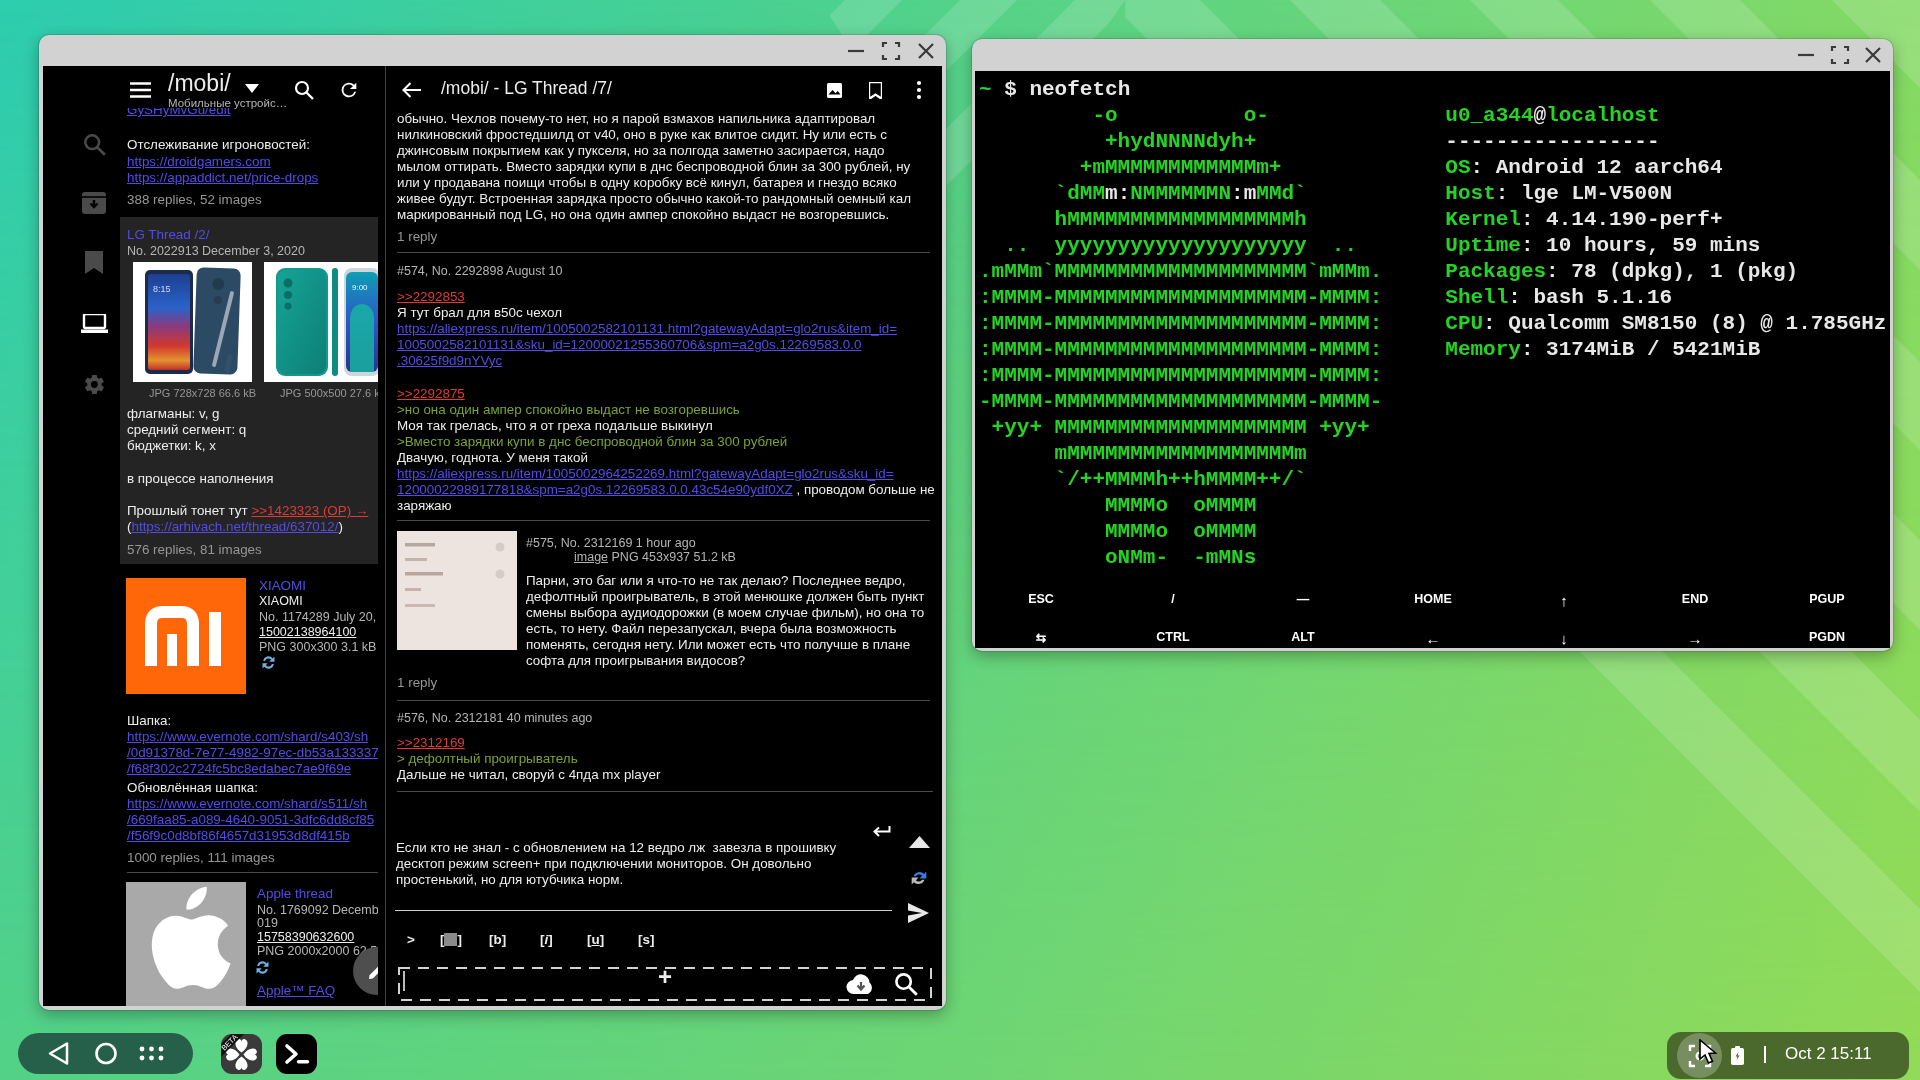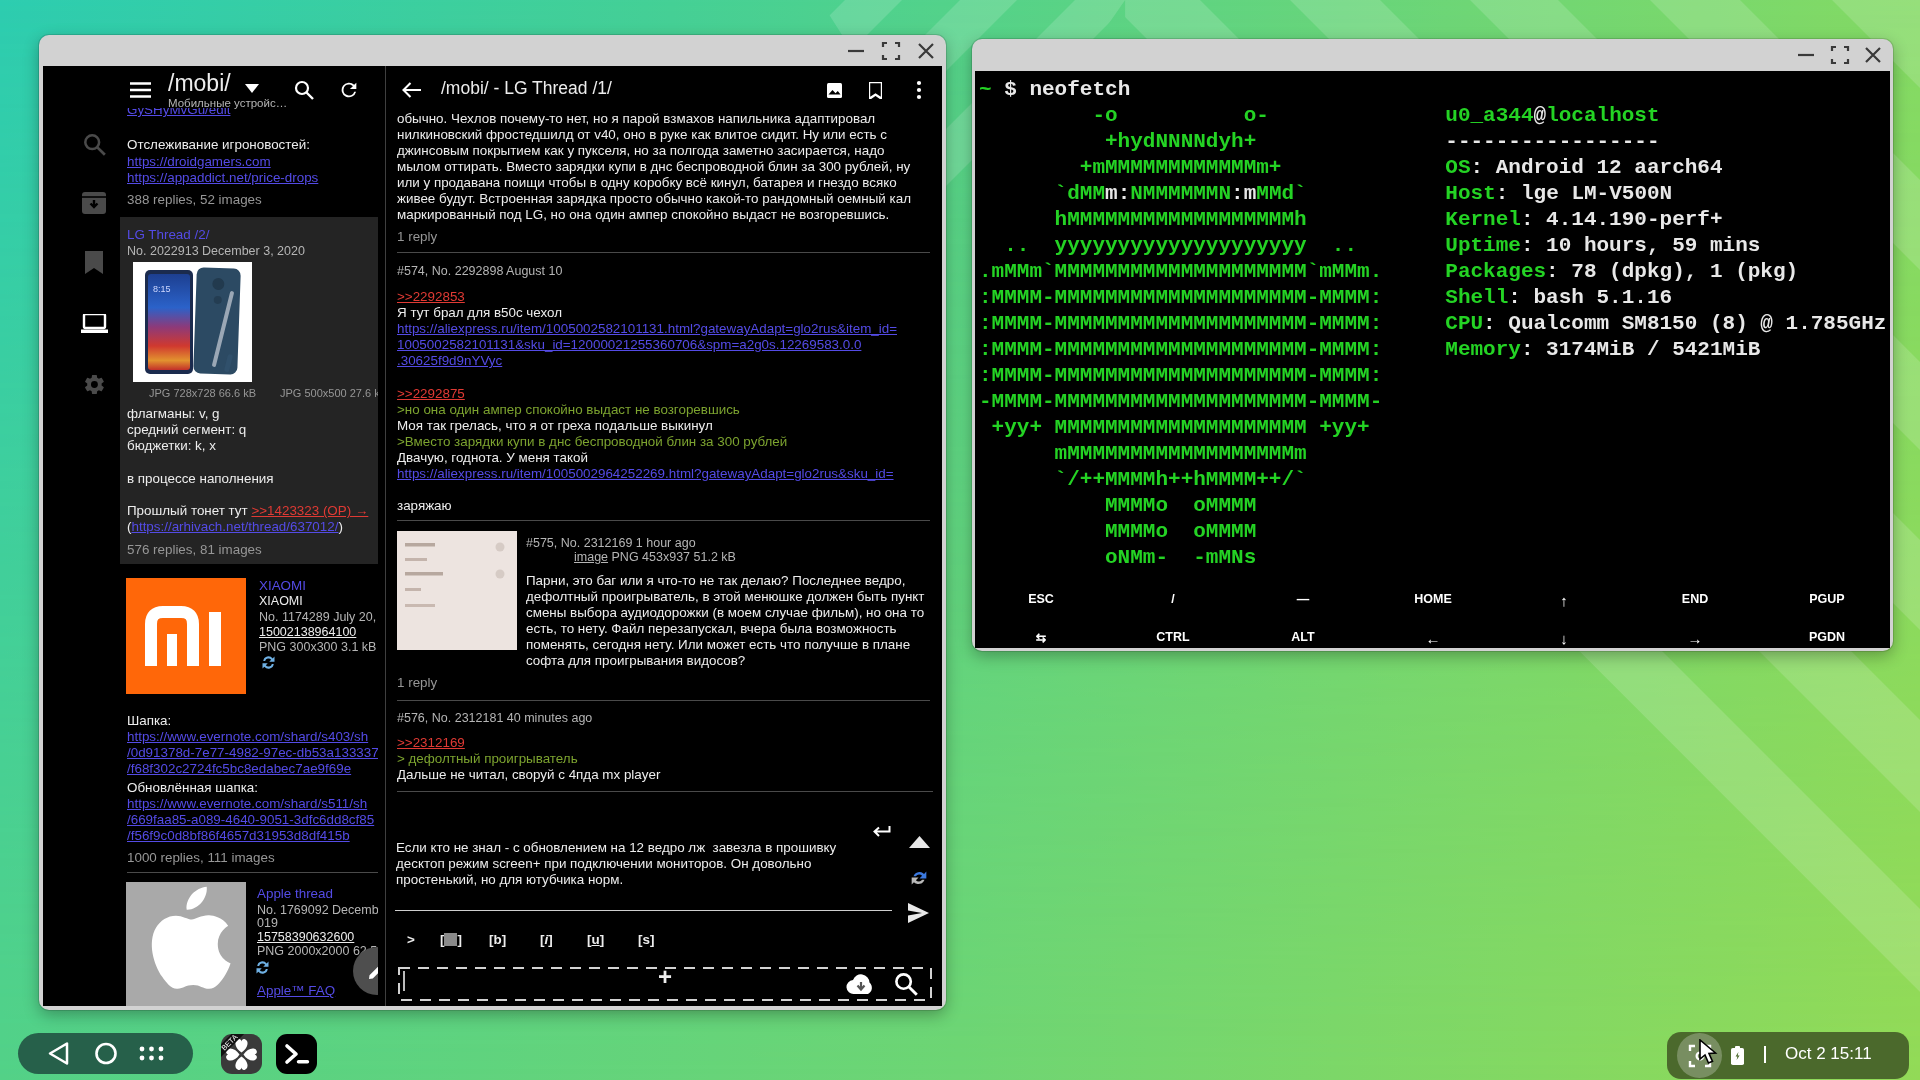--- a/index.html
+++ b/index.html
@@ -169,20 +169,40 @@
                 <stop offset="1" stop-color="#c22f2a"></stop>
               </linearGradient>
               <linearGradient id="scr2" x1="0" y1="0" x2="0" y2="1">
                 <stop offset="0" stop-color="#0e9eb5"></stop>
                 <stop offset="0.5" stop-color="#2f55c8"></stop>
                 <stop offset="1" stop-color="#27348f"></stop>
               </linearGradient>
             </defs>
           </svg>
         </div>
+        <div id="thumb2" style="position:absolute; left:189px; top:196px; width:121px; height:120px; background:#fff;">
+          <svg width="121" height="120" viewBox="0 0 121 120">
+            <rect x="12" y="6" width="52" height="108" rx="9" fill="#12988d"></rect>
+            <rect x="14" y="8" width="48" height="104" rx="8" fill="url(#tgr)"></rect>
+            <circle cx="24" cy="21" r="4.5" fill="#0b6e66"></circle>
+            <circle cx="24" cy="33" r="4" fill="#0b6e66"></circle>
+            <circle cx="24" cy="44" r="3.5" fill="#0b6e66"></circle>
+            <rect x="68" y="6" width="6" height="108" rx="3" fill="#0f8c82"></rect>
+            <rect x="80" y="6" width="36" height="108" rx="8" fill="#cdd6da"></rect>
+            <rect x="82" y="10" width="32" height="100" rx="6" fill="url(#scr2)"></rect>
+            <path d="M86 110 V56 a12 14 0 0 1 24 0 V110 Z" fill="#17b3a0" opacity="0.85"></path>
+            <text x="88" y="28" font-size="8" fill="#e8fbff" font-family="Liberation Sans">9:00</text>
+            <defs>
+              <linearGradient id="tgr" x1="0" y1="0" x2="1" y2="1">
+                <stop offset="0" stop-color="#16a396"></stop>
+                <stop offset="1" stop-color="#0d7f76"></stop>
+              </linearGradient>
+            </defs>
+          </svg>
+        </div>
         <div class="t gy" style="left:74px; top:319px; font-size:11px;">JPG 728x728 66.6 kB</div>
         <div class="t gy" style="left:205px; top:319px; font-size:11px;">JPG 500x500 27.6 kB</div>
         <div class="t" style="left:52px; top:340px;">флагманы: v, g</div>
         <div class="t" style="left:52px; top:356px;">средний сегмент: q</div>
         <div class="t" style="left:52px; top:372px;">бюджетки: k, x</div>
         <div class="t" style="left:52px; top:405px;">в процессе наполнения</div>
         <div class="t" style="left:52px; top:437px;">Прошлый тонет тут <span class="rd">&gt;&gt;1423323 (ОР) →</span></div>
         <div class="t" style="left:52px; top:453px;">(<span class="lk">https://arhivach.net/thread/637012/</span>)</div>
         <div class="t gy" style="left:52px; top:476px;">576 replies, 81 images</div>
 
@@ -237,21 +257,21 @@
         <div style="position:absolute; left:278px; top:881px; width:48px; height:48px; border-radius:50%; background:#4e4e4e;"></div>
         <svg class="ic" style="left:292px; top:895px;" width="20" height="20" viewBox="0 0 20 20">
           <path d="M2.5 14.2 L13.2 3.5 a1.8 1.8 0 0 1 2.6 0 l.7.7 a1.8 1.8 0 0 1 0 2.6 L5.8 17.5 L2 18 Z" fill="#fff"></path>
         </svg>
       </div>
       <div id="rpane">
 
         <svg class="ic" style="left:24px; top:16px;" width="19" height="16" viewBox="0 0 19 16">
           <path d="M8.5 1 L1.5 8 l7 7 M1.5 8 H19" fill="none" stroke="#fff" stroke-width="2.1"></path>
         </svg>
-        <div class="t" style="left:63px; top:14px; font-size:17.5px;">/mobi/ - LG Thread /1/</div>
+        <div class="t" style="left:63px; top:14px; font-size:17.5px;">/mobi/ - LG Thread /7/</div>
         <svg class="ic" style="left:449px; top:17px;" width="15" height="15" viewBox="0 0 15 15">
           <rect x="0" y="0" width="15" height="15" rx="1.5" fill="#fff"></rect>
           <path d="M1.5 11.5 L5.5 7 l3 3.2 L10.8 8 l2.7 3.5Z" fill="#000"></path>
         </svg>
         <svg class="ic" style="left:491px; top:16px;" width="13" height="17" viewBox="0 0 13 17">
           <path d="M0 0h13v17l-6.5-4.4L0 17Z" fill="none" stroke="#fff" stroke-width="2.4"></path>
         </svg>
         <svg class="ic" style="left:536px; top:14px;" width="10" height="20" viewBox="0 0 10 20">
           <g fill="#fff">
             <circle cx="5" cy="3" r="2.1"></circle>
@@ -275,20 +295,21 @@
         <div class="t" style="left:19px; top:239px;">Я тут брал для в50с чехол</div>
         <div class="t lk" style="left:19px; top:255px;">https://aliexpress.ru/item/1005002582101131.html?gatewayAdapt=glo2rus&amp;item_id=</div>
         <div class="t lk" style="left:19px; top:271px;">1005002582101131&amp;sku_id=12000021255360706&amp;spm=a2g0s.12269583.0.0</div>
         <div class="t lk" style="left:19px; top:287px;">.30625f9d9nYVyc</div>
         <div class="t rd" style="left:19px; top:320px;">&gt;&gt;2292875</div>
         <div class="t gq" style="left:19px; top:336px;">&gt;но она один ампер спокойно выдаст не возгоревшись</div>
         <div class="t" style="left:19px; top:352px;">Моя так грелась, что я от греха подальше выкинул</div>
         <div class="t gq" style="left:19px; top:368px;">&gt;Вместо зарядки купи в днс беспроводной блин за 300 рублей</div>
         <div class="t" style="left:19px; top:384px;">Двачую, годнота. У меня такой</div>
         <div class="t lk" style="left:19px; top:400px;">https://aliexpress.ru/item/1005002964252269.html?gatewayAdapt=glo2rus&amp;sku_id=</div>
+        <div class="t" style="left:19px; top:416px;"><span class="lk">12000022989177818&amp;spm=a2g0s.12269583.0.0.43c54e90ydf0XZ</span> , проводом больше не</div>
         <div class="t" style="left:19px; top:432px;text-align:right;">заряжаю</div>
         <div class="hr" style="left:19px; top:454px; width:533px;"></div>
 
         <div id="thumb575" style="position:absolute; left:19px; top:465px; width:120px; height:119px; background:#ede4e0;">
           <svg width="120" height="119" viewBox="0 0 120 119">
             <rect x="8" y="12" width="30" height="3.5" fill="#a9988f" opacity="0.8"></rect>
             <rect x="8" y="27" width="22" height="3" fill="#c4b4ac"></rect>
             <rect x="8" y="41" width="38" height="3.5" fill="#a9988f" opacity="0.8"></rect>
             <rect x="8" y="57" width="16" height="3" fill="#c4b4ac"></rect>
             <rect x="8" y="73" width="30" height="3" fill="#c9b9b1"></rect>

